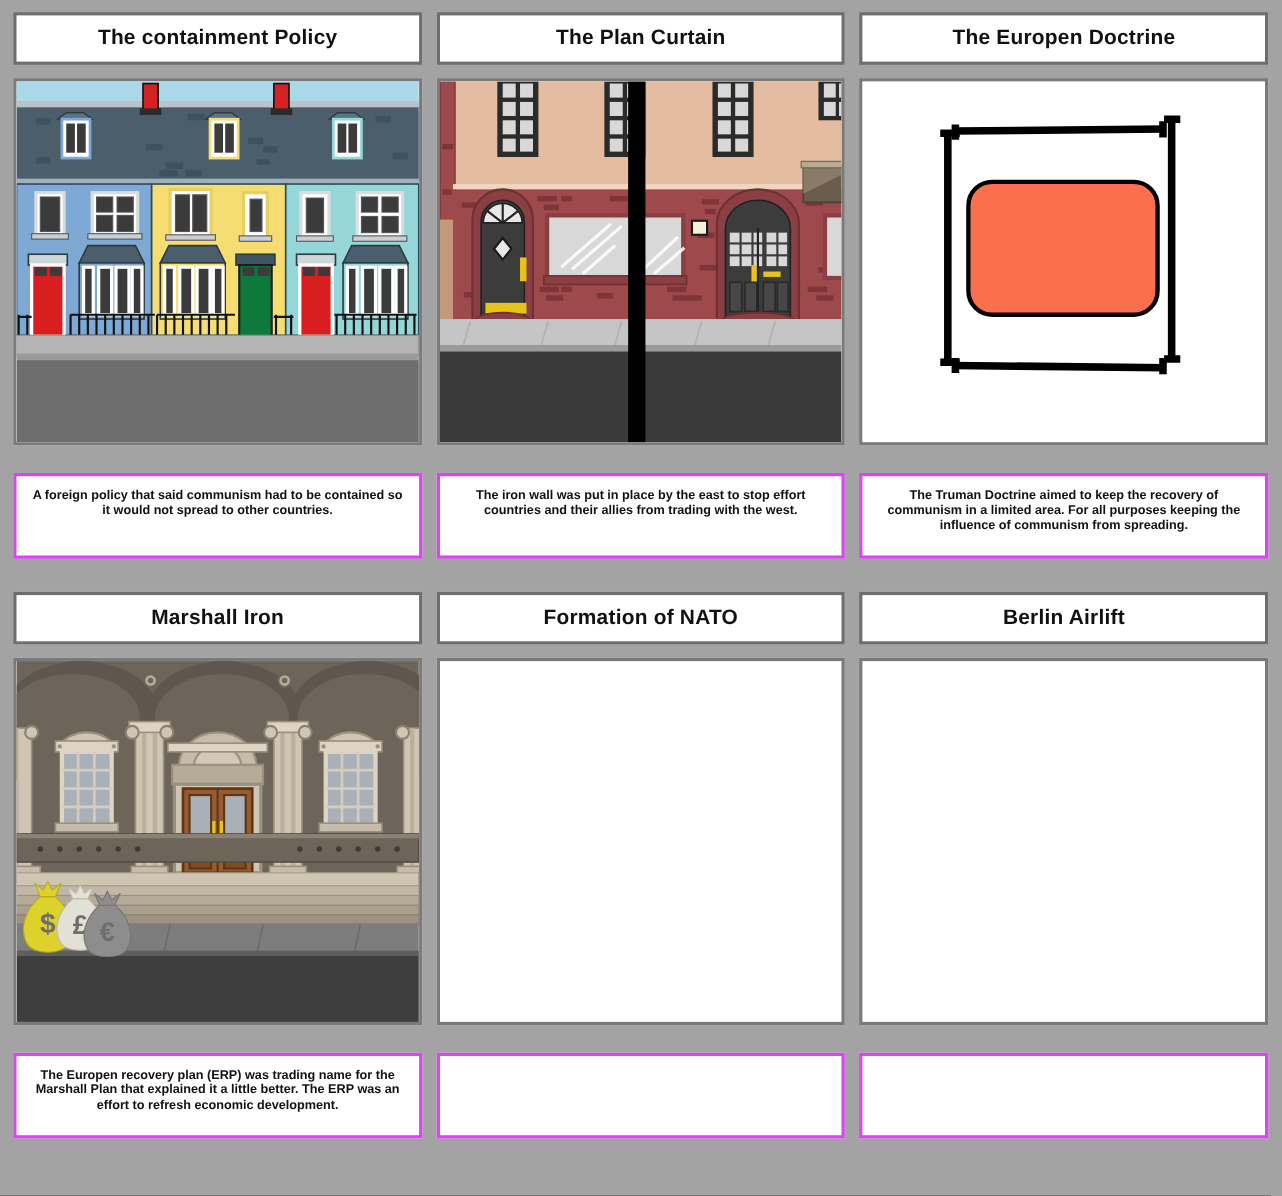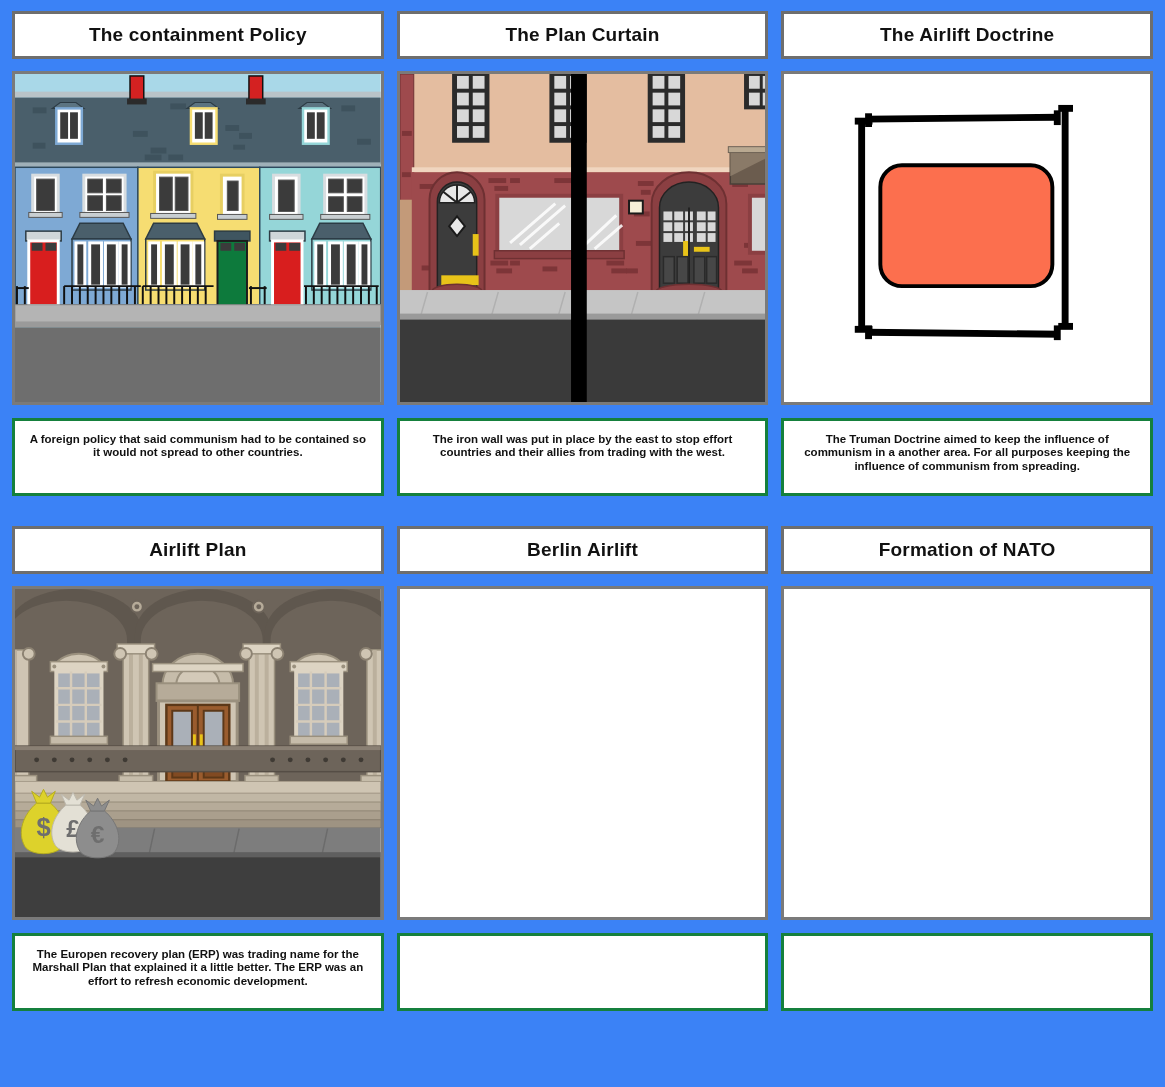--- a/index.html
+++ b/index.html
@@ -10,21 +10,21 @@
   body {
     width: 1165px;
     height: 1087px;
     overflow: hidden;
     font-family: "Liberation Sans", sans-serif;
   }
   .board {
     position: relative;
     width: 1165px;
     height: 1087px;
-    background: #3b82f6;
+    background: #a3a3a3;
     box-sizing: border-box;
     padding: 11px 12px 12px 12px;
   }
   .row {
     display: flex;
     gap: 13px;
   }
   .row-gap { height: 30px; }
   .cell {
     width: 372px;
@@ -55,25 +55,26 @@
     border: 3px solid #7a7a7a;
     height: 334px;
     box-sizing: border-box;
     overflow: hidden;
     position: relative;
   }
   .art-card svg { display: block; width: 100%; height: 100%; }
   .cap-gap { height: 13px; }
   .caption-card {
     background: #ffffff;
-    border: 3px solid #15803d;
+    border: 3px solid #d946ef;
     height: 78px;
     box-sizing: border-box;
     padding: 12px 10px 0 10px;
     overflow: hidden;
+    margin-top: 12px;
   }
   .caption-text {
     font-family: "Liberation Sans", sans-serif;
     font-weight: bold;
     font-size: 11.5px;
     line-height: 1.16;
     color: #111111;
     text-align: center;
   }
   .empty-art { background: #ffffff; }
@@ -428,21 +429,21 @@
         </svg>
       </div>
       <div class="cap-gap"></div>
       <div class="caption-card">
         <div class="caption-text">The iron wall was put in place by the east to stop effort countries and their allies from trading with the west.</div>
       </div>
     </div>
 
     <div class="cell">
       <div class="title-card">
-        <div class="title-text">The Airlift Doctrine</div>
+        <div class="title-text">The Europen Doctrine</div>
       </div>
       <div class="art-gap"></div>
       <div class="art-card">
         <svg viewBox="0 0 372 334" preserveAspectRatio="none">
           <rect x="0" y="0" width="372" height="334" fill="#ffffff"></rect>
           <g stroke="#000000" stroke-width="7" stroke-linecap="butt" fill="none">
 
             <line x1="84" y1="46" x2="280" y2="44"></line>
 
             <line x1="84" y1="263" x2="280" y2="265"></line>
@@ -458,33 +459,33 @@
             <line x1="72" y1="48" x2="90" y2="48"></line>
             <line x1="279" y1="35" x2="294" y2="35"></line>
             <line x1="72" y1="260" x2="90" y2="260"></line>
             <line x1="279" y1="257" x2="294" y2="257"></line>
           </g>
           <rect x="98" y="93" width="175" height="123" rx="22" ry="22" fill="#fc6f4e" stroke="#000000" stroke-width="4"></rect>
         </svg>
       </div>
       <div class="cap-gap"></div>
       <div class="caption-card">
-        <div class="caption-text">The Truman Doctrine aimed to keep the influence of communism in a another area.  For all purposes keeping the influence of communism from spreading.</div>
+        <div class="caption-text">The Truman Doctrine aimed to keep the recovery of communism in a limited area.  For all purposes keeping the influence of communism from spreading.</div>
       </div>
     </div>
 
   </div>
 
   <div class="row-gap"></div>
 
   <div class="row">
 
     <div class="cell">
       <div class="title-card">
-        <div class="title-text">Airlift Plan</div>
+        <div class="title-text">Marshall Iron</div>
       </div>
       <div class="art-gap"></div>
       <div class="art-card">
         <svg viewBox="0 0 372 334" preserveAspectRatio="none">
           <rect x="0" y="0" width="372" height="334" fill="#d3c9b8"></rect>
 
           <rect x="0" y="0" width="372" height="200" fill="#6d645a"></rect>
 
           <path d="M-10 110 L-10 46 A70 46 0 0 1 130 46 L130 110 Z" fill="#5f574e"></path>
           <path d="M-10 110 L-10 52 A62 40 0 0 1 114 52 L114 110 Z" fill="#6d645a"></path>
@@ -613,33 +614,33 @@
         </svg>
       </div>
       <div class="cap-gap"></div>
       <div class="caption-card">
         <div class="caption-text">The Europen recovery plan (ERP) was trading name for the Marshall Plan that explained it a little better.  The ERP  was an effort to refresh economic development.</div>
       </div>
     </div>
 
     <div class="cell">
       <div class="title-card">
-        <div class="title-text">Berlin Airlift</div>
+        <div class="title-text">Formation of NATO</div>
       </div>
       <div class="art-gap"></div>
       <div class="art-card empty-art"></div>
       <div class="cap-gap"></div>
       <div class="caption-card">
         <div class="caption-text"></div>
       </div>
     </div>
 
     <div class="cell">
       <div class="title-card">
-        <div class="title-text">Formation of NATO</div>
+        <div class="title-text">Berlin Airlift</div>
       </div>
       <div class="art-gap"></div>
       <div class="art-card empty-art"></div>
       <div class="cap-gap"></div>
       <div class="caption-card">
         <div class="caption-text"></div>
       </div>
     </div>
 
   </div>

